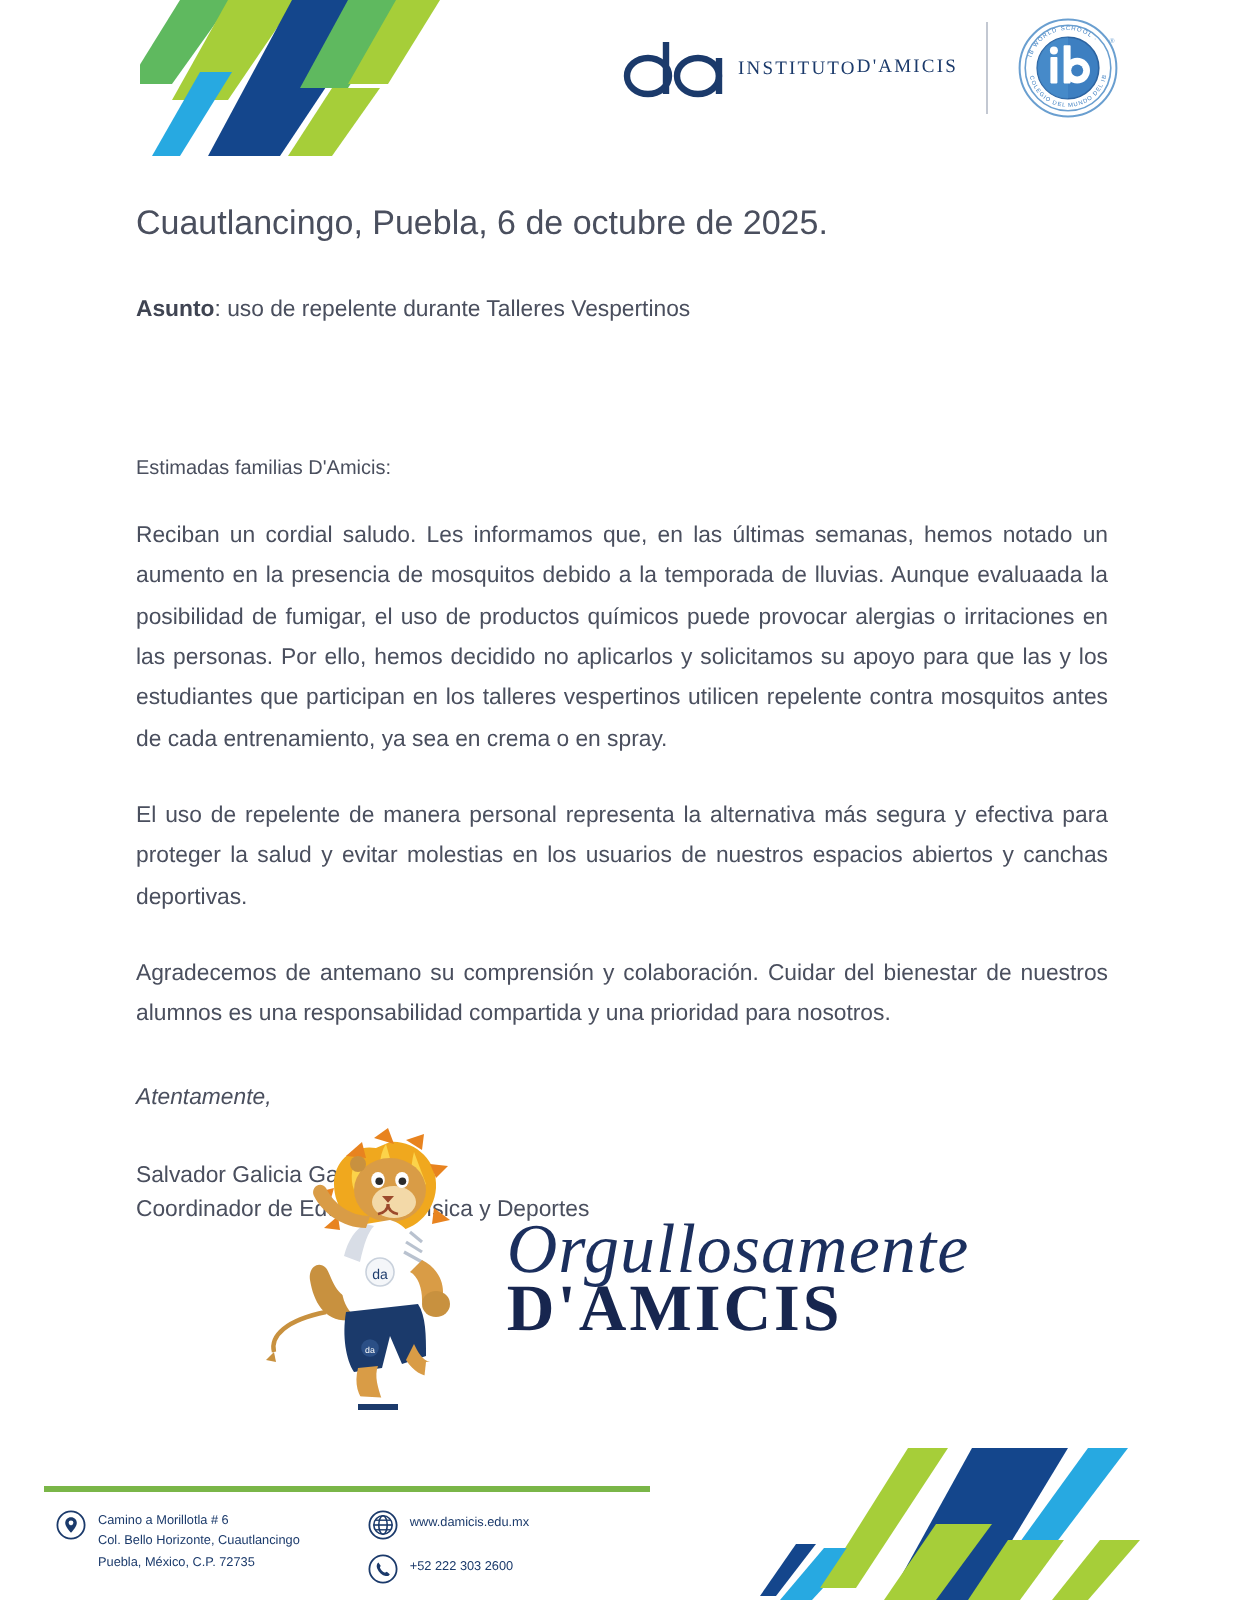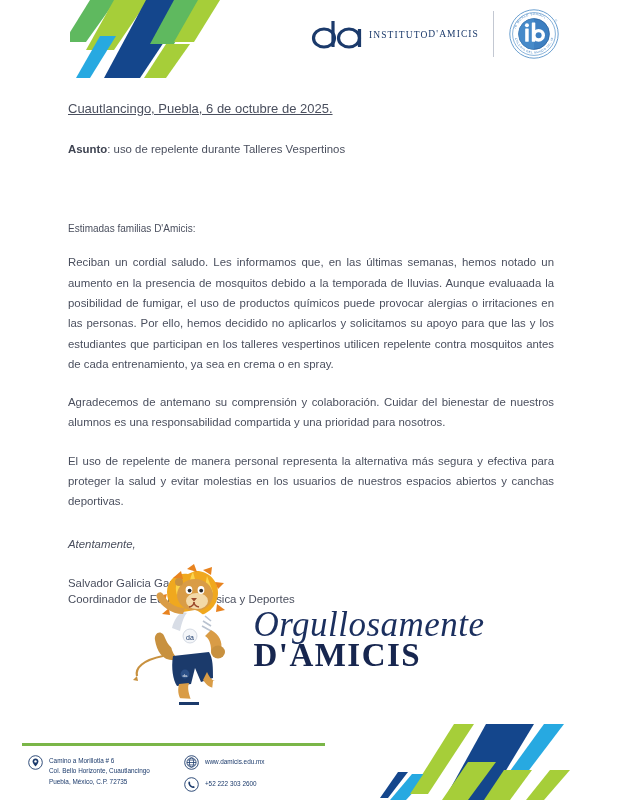--- a/index.html
+++ b/index.html
@@ -79,24 +79,23 @@
   .ib-logo { display: block; }
 
   
   .letter {
     position: absolute;
     top: 100px;
     left: 68px;
     width: 486px;
   }
   .date-line {
-    font-size: 13px;
+    font-size: 17px;
     line-height: 1.45;
     color: #4a4f5e;
-    text-decoration: underline;
   }
   .subject-line {
     font-size: 11.4px;
     line-height: 1.45;
     margin-top: 22px;
     color: #4a4f5e;
   }
   .subject-label { font-weight: bold; color: #3f4452; }
 
   .salutation {
@@ -278,22 +277,22 @@
 
     <div class="date-line">Cuautlancingo, Puebla, 6 de octubre de 2025.</div>
 
     <div class="subject-line">
       <span class="subject-label">Asunto</span><span>: uso de repelente durante Talleres Vespertinos</span>
     </div>
 
     <div class="salutation">Estimadas familias D'Amicis:</div>
 
     <p class="para">Reciban un cordial saludo.  Les informamos que, en las últimas semanas, hemos notado un aumento en la presencia de mosquitos debido a la temporada de lluvias.  Aunque evaluaada la posibilidad de fumigar, el uso de productos químicos puede provocar alergias o irritaciones en las personas.   Por ello, hemos decidido no aplicarlos y solicitamos su apoyo para que las y los estudiantes que participan en los talleres vespertinos utilicen repelente contra mosquitos antes de cada entrenamiento, ya sea en crema o en spray.</p>
+    <p class="para">El uso de repelente de manera personal representa la alternativa más segura y efectiva para proteger la salud y evitar molestias en los usuarios de nuestros espacios abiertos y canchas deportivas.</p>
     <p class="para">Agradecemos de antemano su comprensión y colaboración. Cuidar del bienestar de nuestros alumnos es una responsabilidad compartida y una prioridad para nosotros.</p>
-    <p class="para">El uso de repelente de manera personal representa la alternativa más segura y efectiva para proteger la salud y evitar molestias en los usuarios de nuestros espacios abiertos y canchas deportivas.</p>
 
     <div class="closing">Atentamente,</div>
 
     <div class="signature">
       <div>Salvador Galicia García</div>
       <div>Coordinador de Educación Física y Deportes</div>
     </div>
   </div>
 
   <div class="brand-block">

